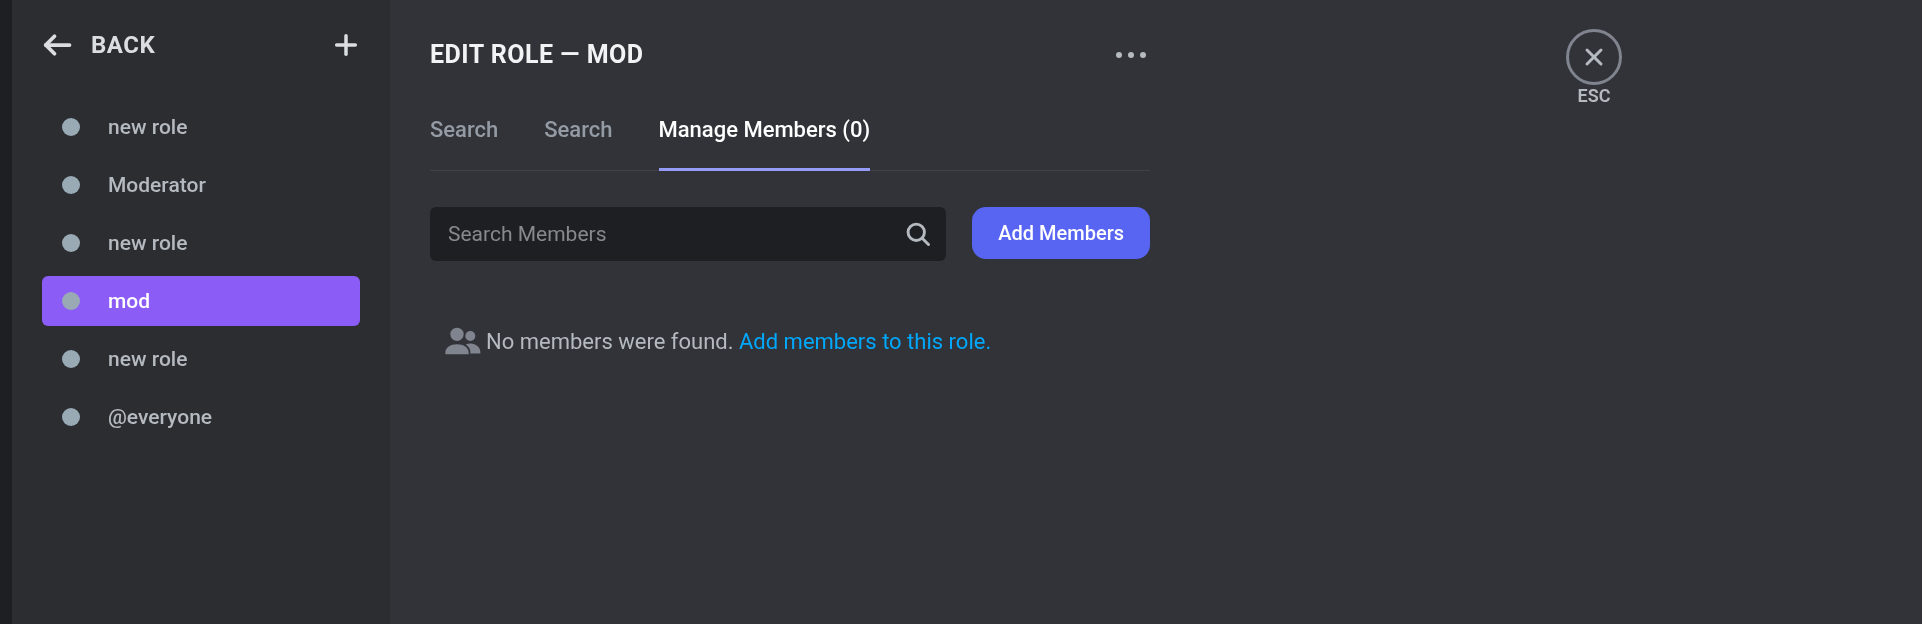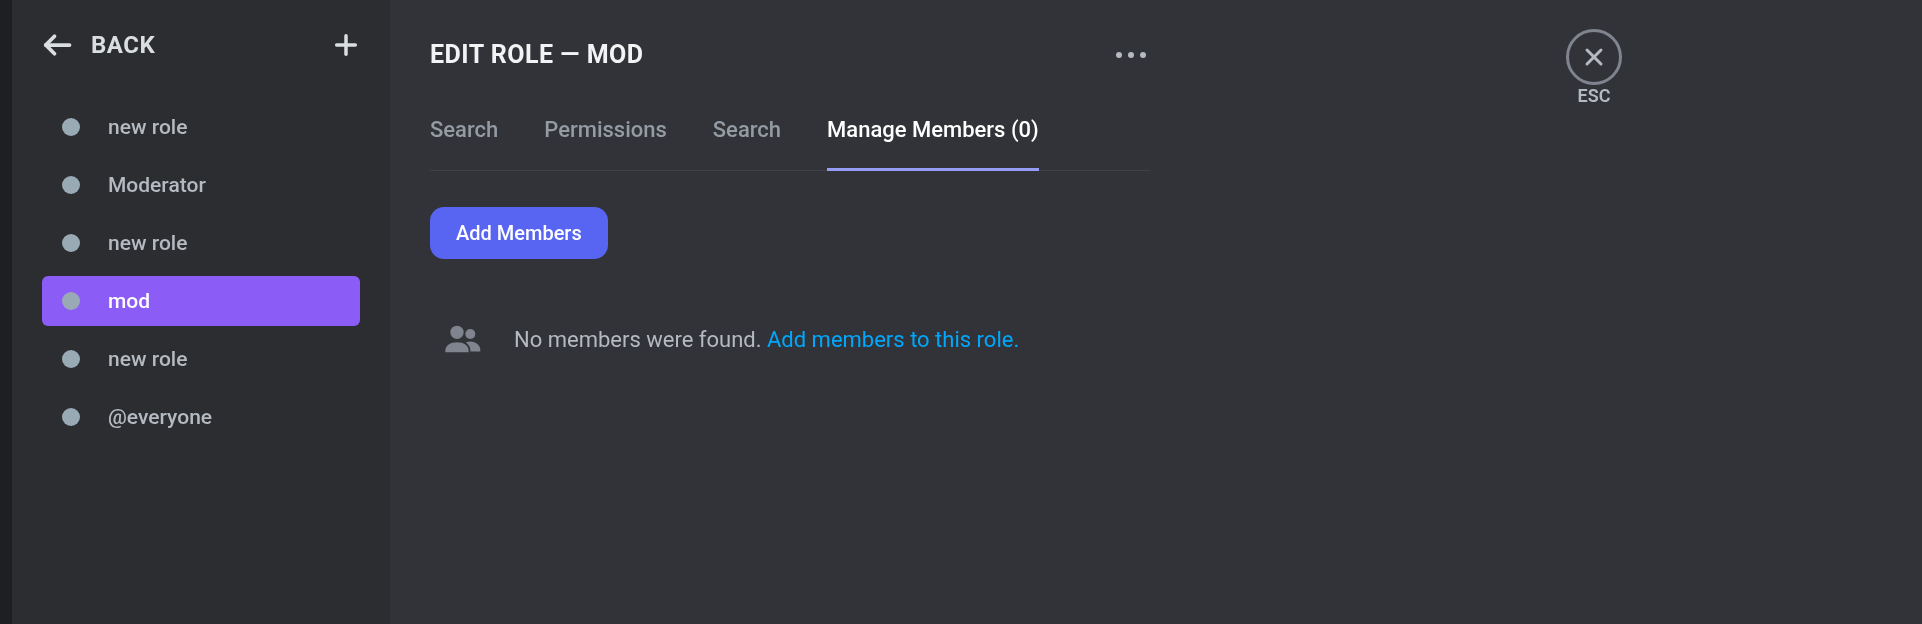--- a/index.html
+++ b/index.html
@@ -212,21 +212,21 @@
       height: 52px;
       font-size: 20px;
       font-weight: 500;
       cursor: pointer;
       font-family: inherit;
     }
     
     .empty-state {
       display: flex;
       align-items: center;
-      gap: 32px;
+      gap: 4px;
       padding-left: 12px;
     }
     
     .people-icon {
       width: 40px;
       height: 40px;
       color: #80848e;
     }
     
     .empty-text {
@@ -325,26 +325,32 @@
     <div class="page-title">EDIT ROLE — MOD</div>
     <div class="more-btn">
       <span class="more-dot"></span>
       <span class="more-dot"></span>
       <span class="more-dot"></span>
     </div>
   </div>
 
   <div class="tabs">
     <div class="tab">Search</div>
-    <div class="tab">Permissions</div>
     <div class="tab">Search</div>
     <div class="tab active">Manage Members (0)</div>
   </div>
 
   <div class="search-row">
+    <div class="search-container">
+      <input class="search-input" type="text" placeholder="Search Members" style="">
+      <svg class="search-icon" viewBox="0 0 24 24" fill="none" stroke="currentColor" stroke-width="2.5" stroke-linecap="round">
+        <circle cx="10.5" cy="10.5" r="7"></circle>
+        <line x1="21" y1="21" x2="15.8" y2="15.8"></line>
+      </svg>
+    </div>
     <button class="add-members-btn">Add Members</button>
   </div>
 
   <div class="empty-state">
     <svg class="people-icon" viewBox="0 0 24 24" fill="currentColor">
       <circle cx="9" cy="8" r="4"></circle>
       <path d="M9 14c-4 0-7 2-7 5v1h14v-1c0-3-3-5-7-5z"></path>
       <circle cx="17" cy="9" r="3"></circle>
       <path d="M17 13.5c-1 0-1.9.2-2.7.6 1.6 1 2.7 2.6 2.7 4.4v1h6v-1c0-2.8-2.7-5-6-5z"></path>
     </svg>

